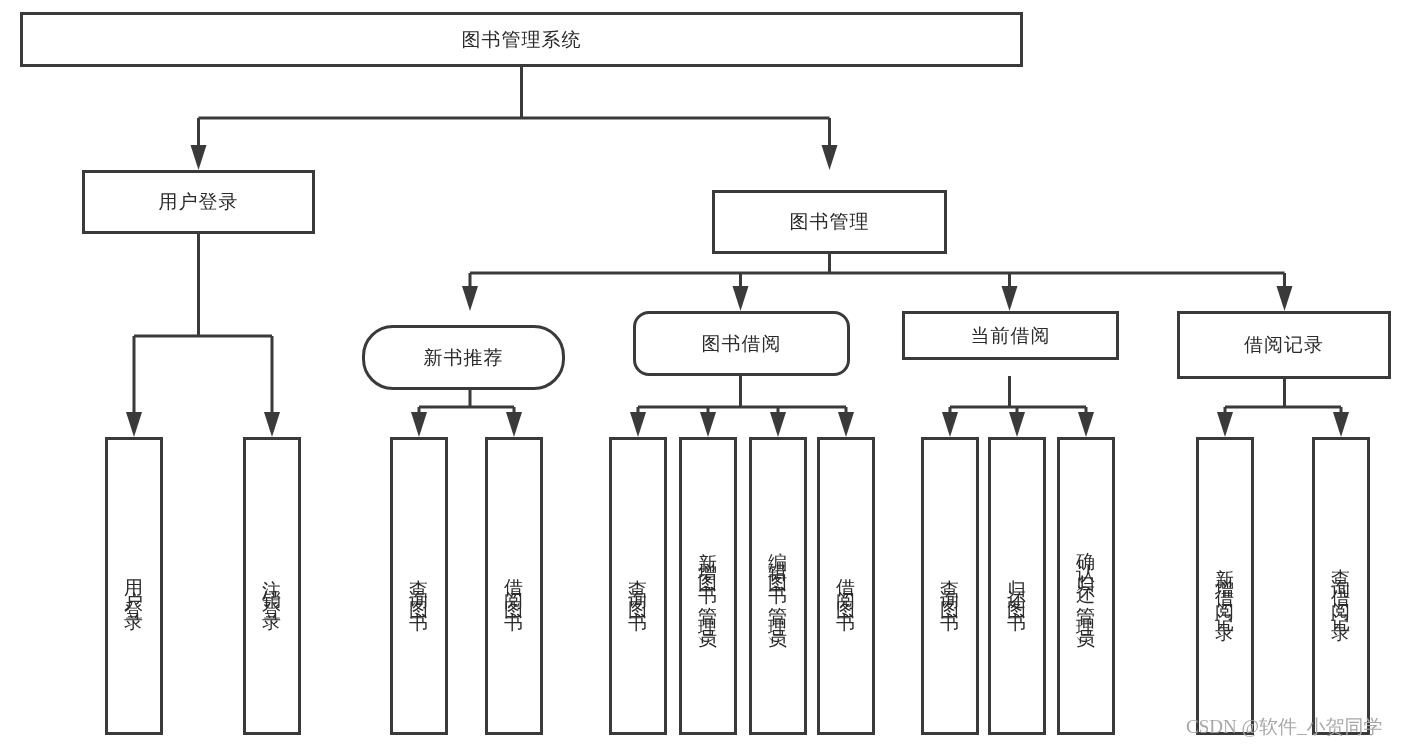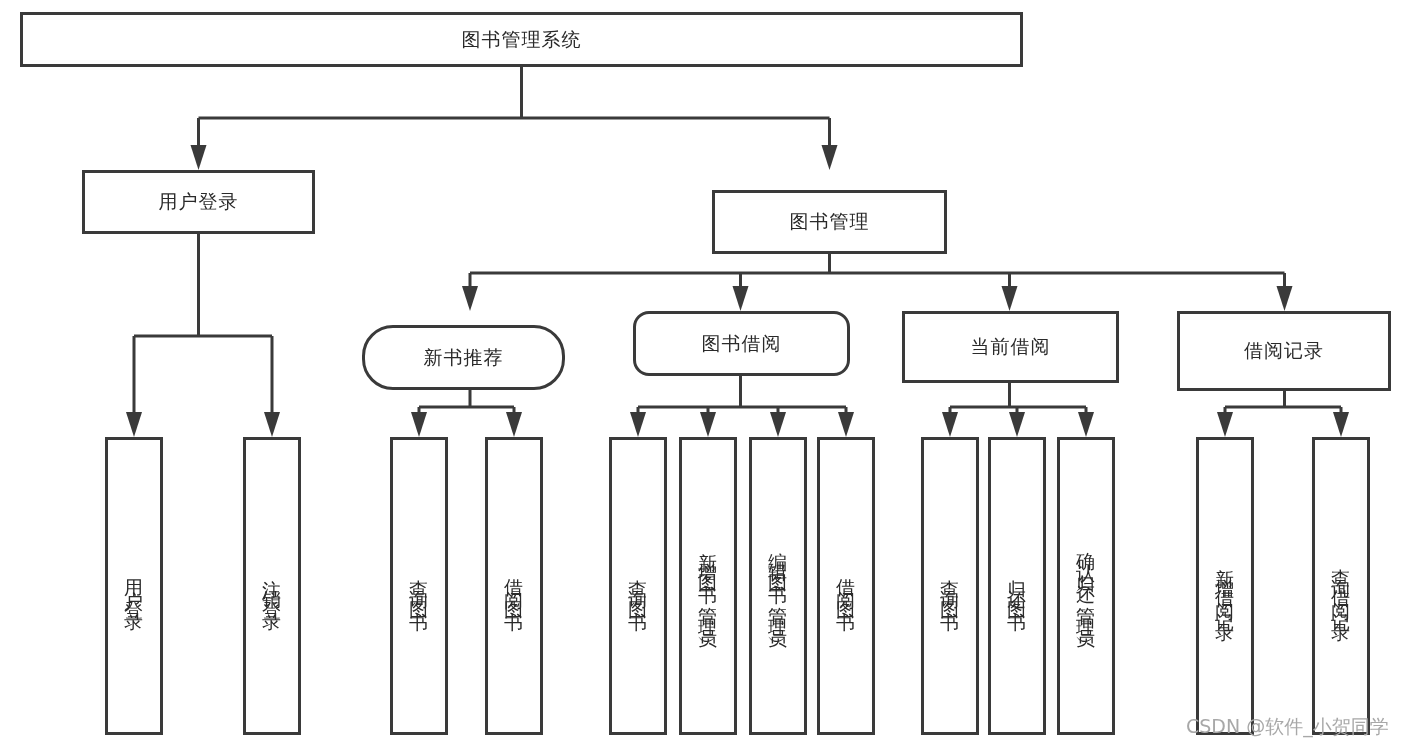--- a/index.html
+++ b/index.html
@@ -68,22 +68,22 @@
     white-space: nowrap;
   }
   
   #n-root  { left: 20px;  top: 12px;  width: 1003px; height: 55px; }
   
   #n-l2-0  { left: 82px;  top: 170px; width: 233px;  height: 64px; }
   #n-l2-1  { left: 712px; top: 170px; width: 235px;  height: 64px; margin-top: 20px; }
   
   #n-l3-0  { left: 362px;  top: 325px; width: 203px; height: 65px; border-radius: 31px; }
   #n-l3-1  { left: 633px;  top: 311px; width: 217px; height: 65px; border-radius: 16px; }
-  #n-l3-2  { left: 902px;  top: 311px; width: 217px; height: 72px; }
-  #n-l3-3  { left: 1177px; top: 311px; width: 214px; height: 80px; }
+  #n-l3-2  { left: 902px;  top: 311px; width: 217px; height: 49px; }
+  #n-l3-3  { left: 1177px; top: 311px; width: 214px; height: 68px; }
   
   #n-lf-0  { left: 105px; }
   #n-lf-1  { left: 243px; }
   #n-lf-2  { left: 390px; }
   #n-lf-3  { left: 485px; }
   #n-lf-4  { left: 609px; }
   #n-lf-5  { left: 679px; }
   #n-lf-6  { left: 749px; }
   #n-lf-7  { left: 817px; }
   #n-lf-8  { left: 921px; }
@@ -91,20 +91,21 @@
   #n-lf-10 { left: 1057px; }
   #n-lf-11 { left: 1196px; }
   #n-lf-12 { left: 1312px; }
   #watermark {
     position: absolute;
     left: 1186px; top: 714px;
     font-size: 19px;
     color: var(--watermark);
     z-index: 5;
     white-space: nowrap;
+    font-family: Liberation Serif, serif;
   }
 </style>
 </head>
 <body>
 
 <div id="canvas">
 
   <svg id="connector-svg" viewBox="0 0 1405 747" xmlns="http://www.w3.org/2000/svg">
 
     <path d="M521.5 67 V118 M198.5 118 H829.5 M198.5 118 V147 M829.5 118 V147"></path>

